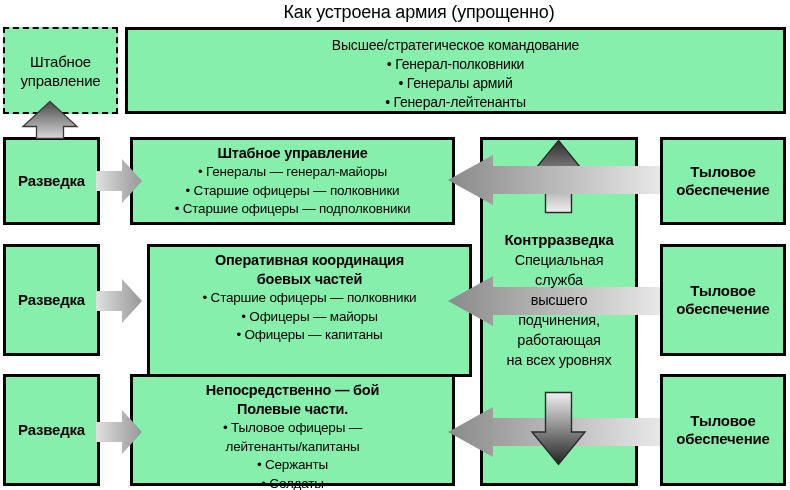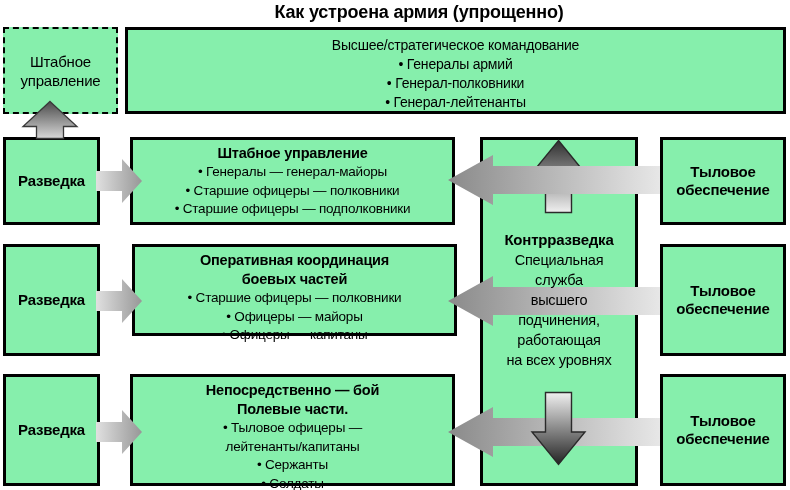--- a/index.html
+++ b/index.html
@@ -2,21 +2,21 @@
 <html><head>
 <meta charset="utf-8">
 <style>
   html,body{margin:0;padding:0;background:#fff;}
   .stage{
     position:relative;width:790px;height:490px;background:#fff;overflow:hidden;
     font-family:"Liberation Sans",sans-serif;color:#000;letter-spacing:-0.2px;
   }
   .title{
     position:absolute;top:2px;left:0;width:790px;padding-left:48px;box-sizing:border-box;
-    text-align:center;font-size:18px;font-weight:bold;
+    text-align:center;font-size:18px;font-weight:normal;
   }
   .box{
     position:absolute;background:#86efac;border:3px solid #000;box-sizing:border-box;z-index:1;
     display:flex;flex-direction:column;align-items:center;justify-content:center;text-align:center;
   }
   .box.dashed{border:2px dashed #000;}
   .side-label{font-weight:bold;font-size:15px;line-height:18px;padding:0 6px;}
   .plain-label{font-size:15px;line-height:19px;padding:0 10px;}
   .hc-box{justify-content:flex-start;padding-top:6px;}
   .hc-title{font-size:14px;line-height:19px;}
@@ -63,22 +63,22 @@
   </svg>
 
   <div class="title">Как устроена армия (упрощенно)</div>
 
   <div class="box dashed" style="left:3px;top:27px;width:115px;height:87px;">
     <div class="plain-label">Штабное управление</div>
   </div>
 
   <div class="box hc-box" style="left:125px;top:27px;width:661px;height:87px;">
     <div class="hc-title">Высшее/стратегическое командование</div>
+    <div class="hc-item">• Генерал-полковники</div>
     <div class="hc-item">• Генералы армий</div>
-    <div class="hc-item">• Генерал-полковники</div>
     <div class="hc-item">• Генерал-лейтенанты</div>
   </div>
 
   <svg class="arrow z2" style="left:21px;top:100px;" width="58" height="40" viewBox="0 0 58 40">
     <polygon points="29,1.5 56,26.5 42.5,26.5 42.5,38.5 15.5,38.5 15.5,26.5 2,26.5" fill="url(#gSmUp)" stroke="#3a3a3a" stroke-width="1.3"></polygon>
   </svg>
 
   <div class="box" style="left:3px;top:137px;width:97px;height:88px;">
     <div class="side-label">Разведка</div>
   </div>
@@ -90,21 +90,21 @@
   </div>
 
   <div class="box mid-box" style="left:130px;top:137px;width:325px;height:88px;">
     <div class="mid-title">Штабное управление</div>
     <div class="mid-title"></div>
     <div class="mid-item">• Генералы — генерал-майоры</div>
     <div class="mid-item">• Старшие офицеры — полковники</div>
     <div class="mid-item">• Старшие офицеры — подполковники</div>
     <div class="mid-item"></div>
   </div>
-  <div class="box mid-box" style="left:132px;top:244px;width:325px;height:92px;">
+  <div class="box mid-box" style="left:147px;top:244px;width:325px;height:133px;">
     <div class="mid-title">Оперативная координация</div>
     <div class="mid-title">боевых частей</div>
     <div class="mid-item">• Старшие офицеры — полковники</div>
     <div class="mid-item">• Офицеры — майоры</div>
     <div class="mid-item">• Офицеры — капитаны</div>
     <div class="mid-item"></div>
   </div>
   <div class="box mid-box" style="left:130px;top:374px;width:325px;height:112px;">
     <div class="mid-title">Непосредственно — бой</div>
     <div class="mid-title">Полевые части.</div>

